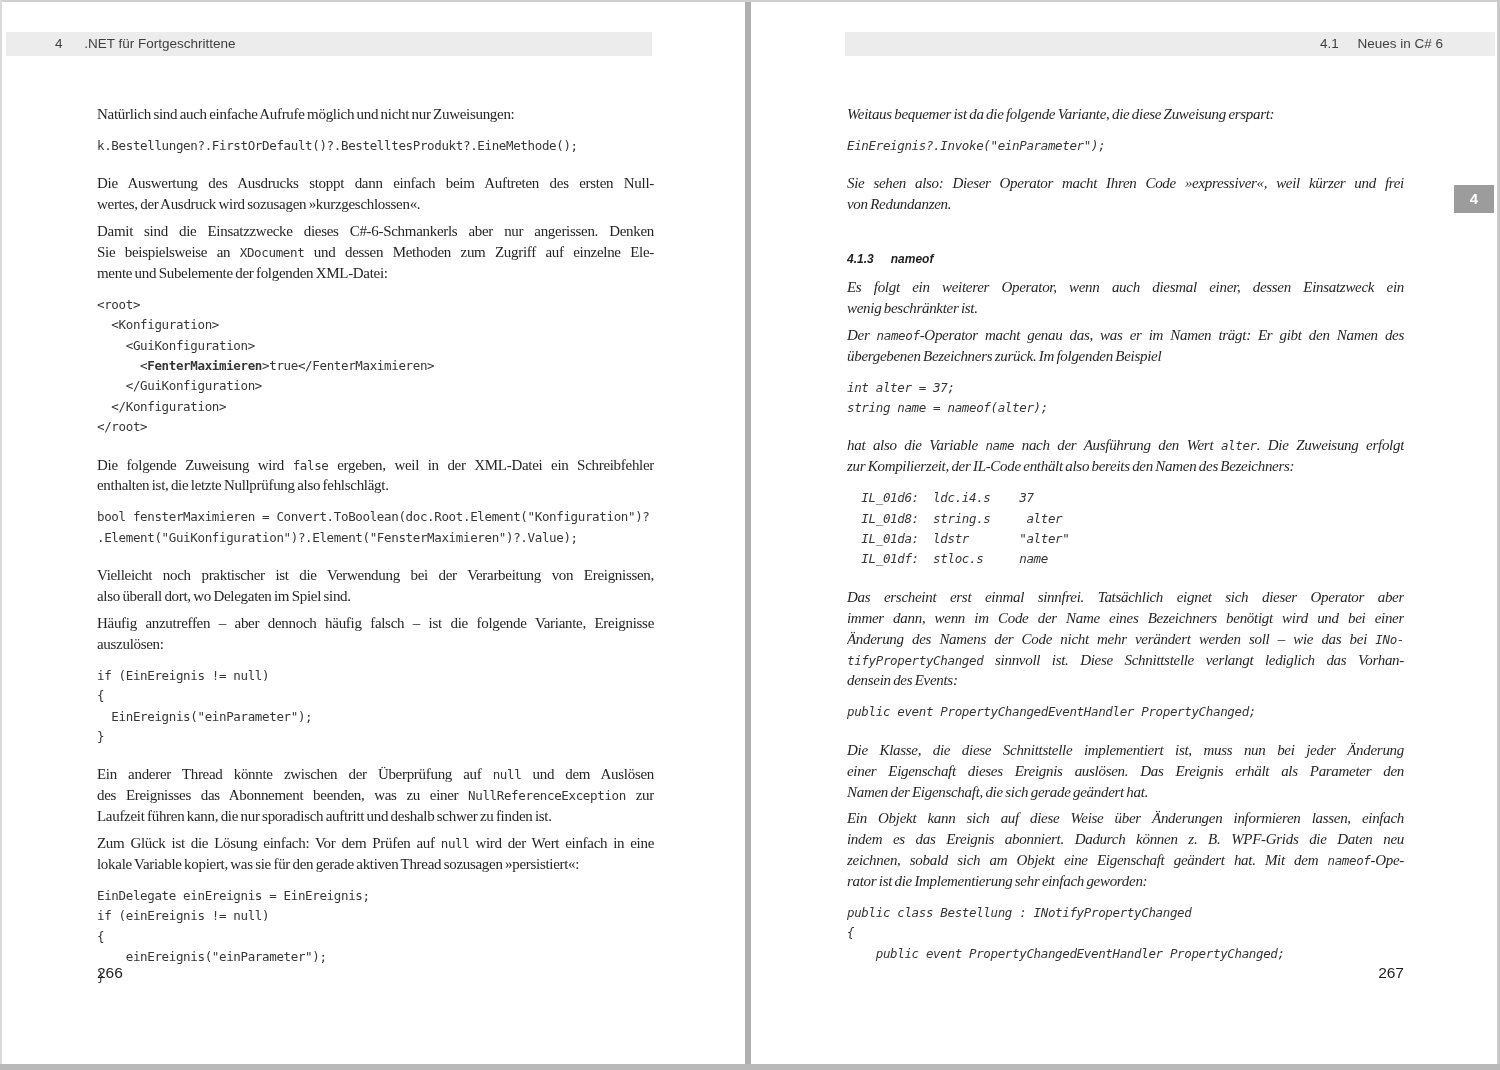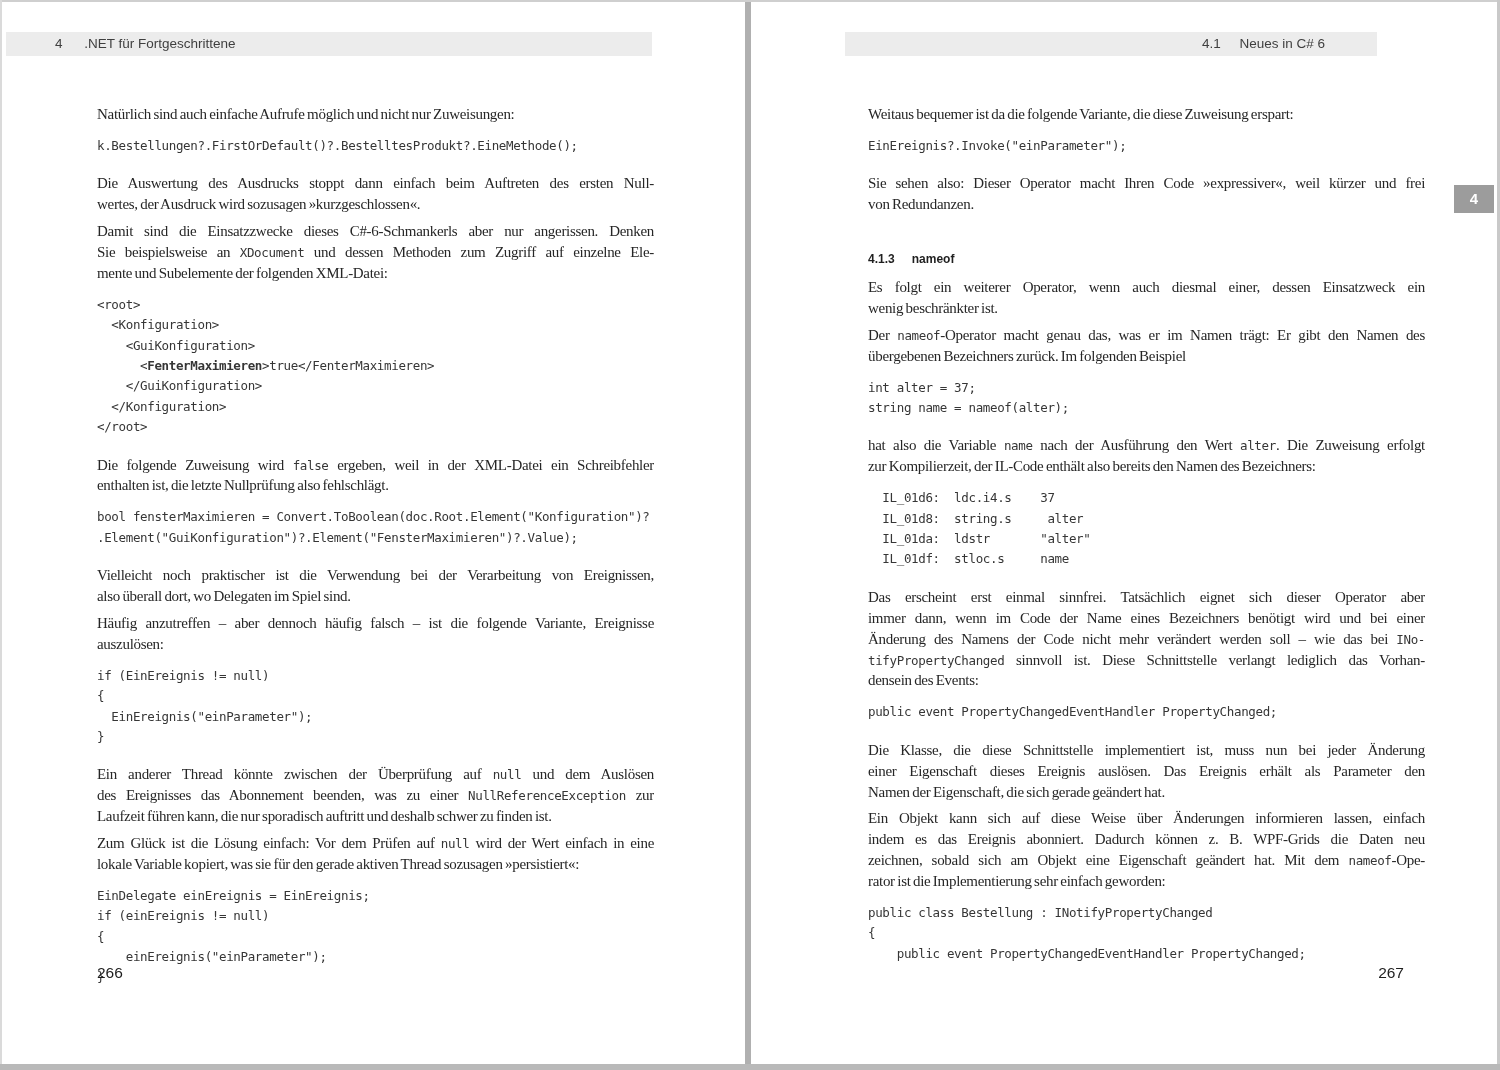--- a/index.html
+++ b/index.html
@@ -20,35 +20,35 @@
   .divider     { position: absolute; left: 745px; top: 0; width: 6px; height: 100%; background: #b0b0b0; }
 
   
   .runhead {
     position: absolute; top: 32px; height: 24px; background: #ececec;
     font-family: "Liberation Sans", sans-serif; font-size: 13.5px; color: #3f3f3f;
     line-height: 24px;
   }
   .runhead.left  { left: 6px;  width: 646px; padding-left: 49px; }
   .runhead.left .rh-num { display: inline-block; margin-right: 18px; }
-  .runhead.right { left: 845px; width: 532px; text-align: right; padding-right: 52px; }
+  .runhead.right { left: 845px; width: 650px; text-align: right; padding-right: 52px; }
   .runhead.right .rh-num { display: inline-block; margin-right: 15px; }
 
   
   .chapter-tab {
     position: absolute; left: 1454px; top: 185px; width: 40px; height: 28px;
     background: #9c9c9c; color: #fff;
     font-family: "Liberation Sans", sans-serif; font-size: 15px; font-weight: bold;
     text-align: center; line-height: 28px;
   }
 
   
   .content { position: absolute; top: 96px; width: 557px; }
   #left-content  { left: 97px; }
-  #right-content { left: 868px; }
+  #right-content { left: 847px; font-style: italic; }
   .content > :first-child { margin-top: 8px; }
 
   
   .para { margin: 6px 0; font-size: 15px; line-height: 20.9px; color: #262626;
           letter-spacing: -0.3px; word-spacing: -1px; }
   .para .line { text-align: justify; height: 20.9px; overflow: hidden; }
   .para .line::after { content: ""; display: inline-block; width: 100%; height: 0; }
   .para .line.last { text-align: left; }
   .para .line.last::after { content: none; }
 

